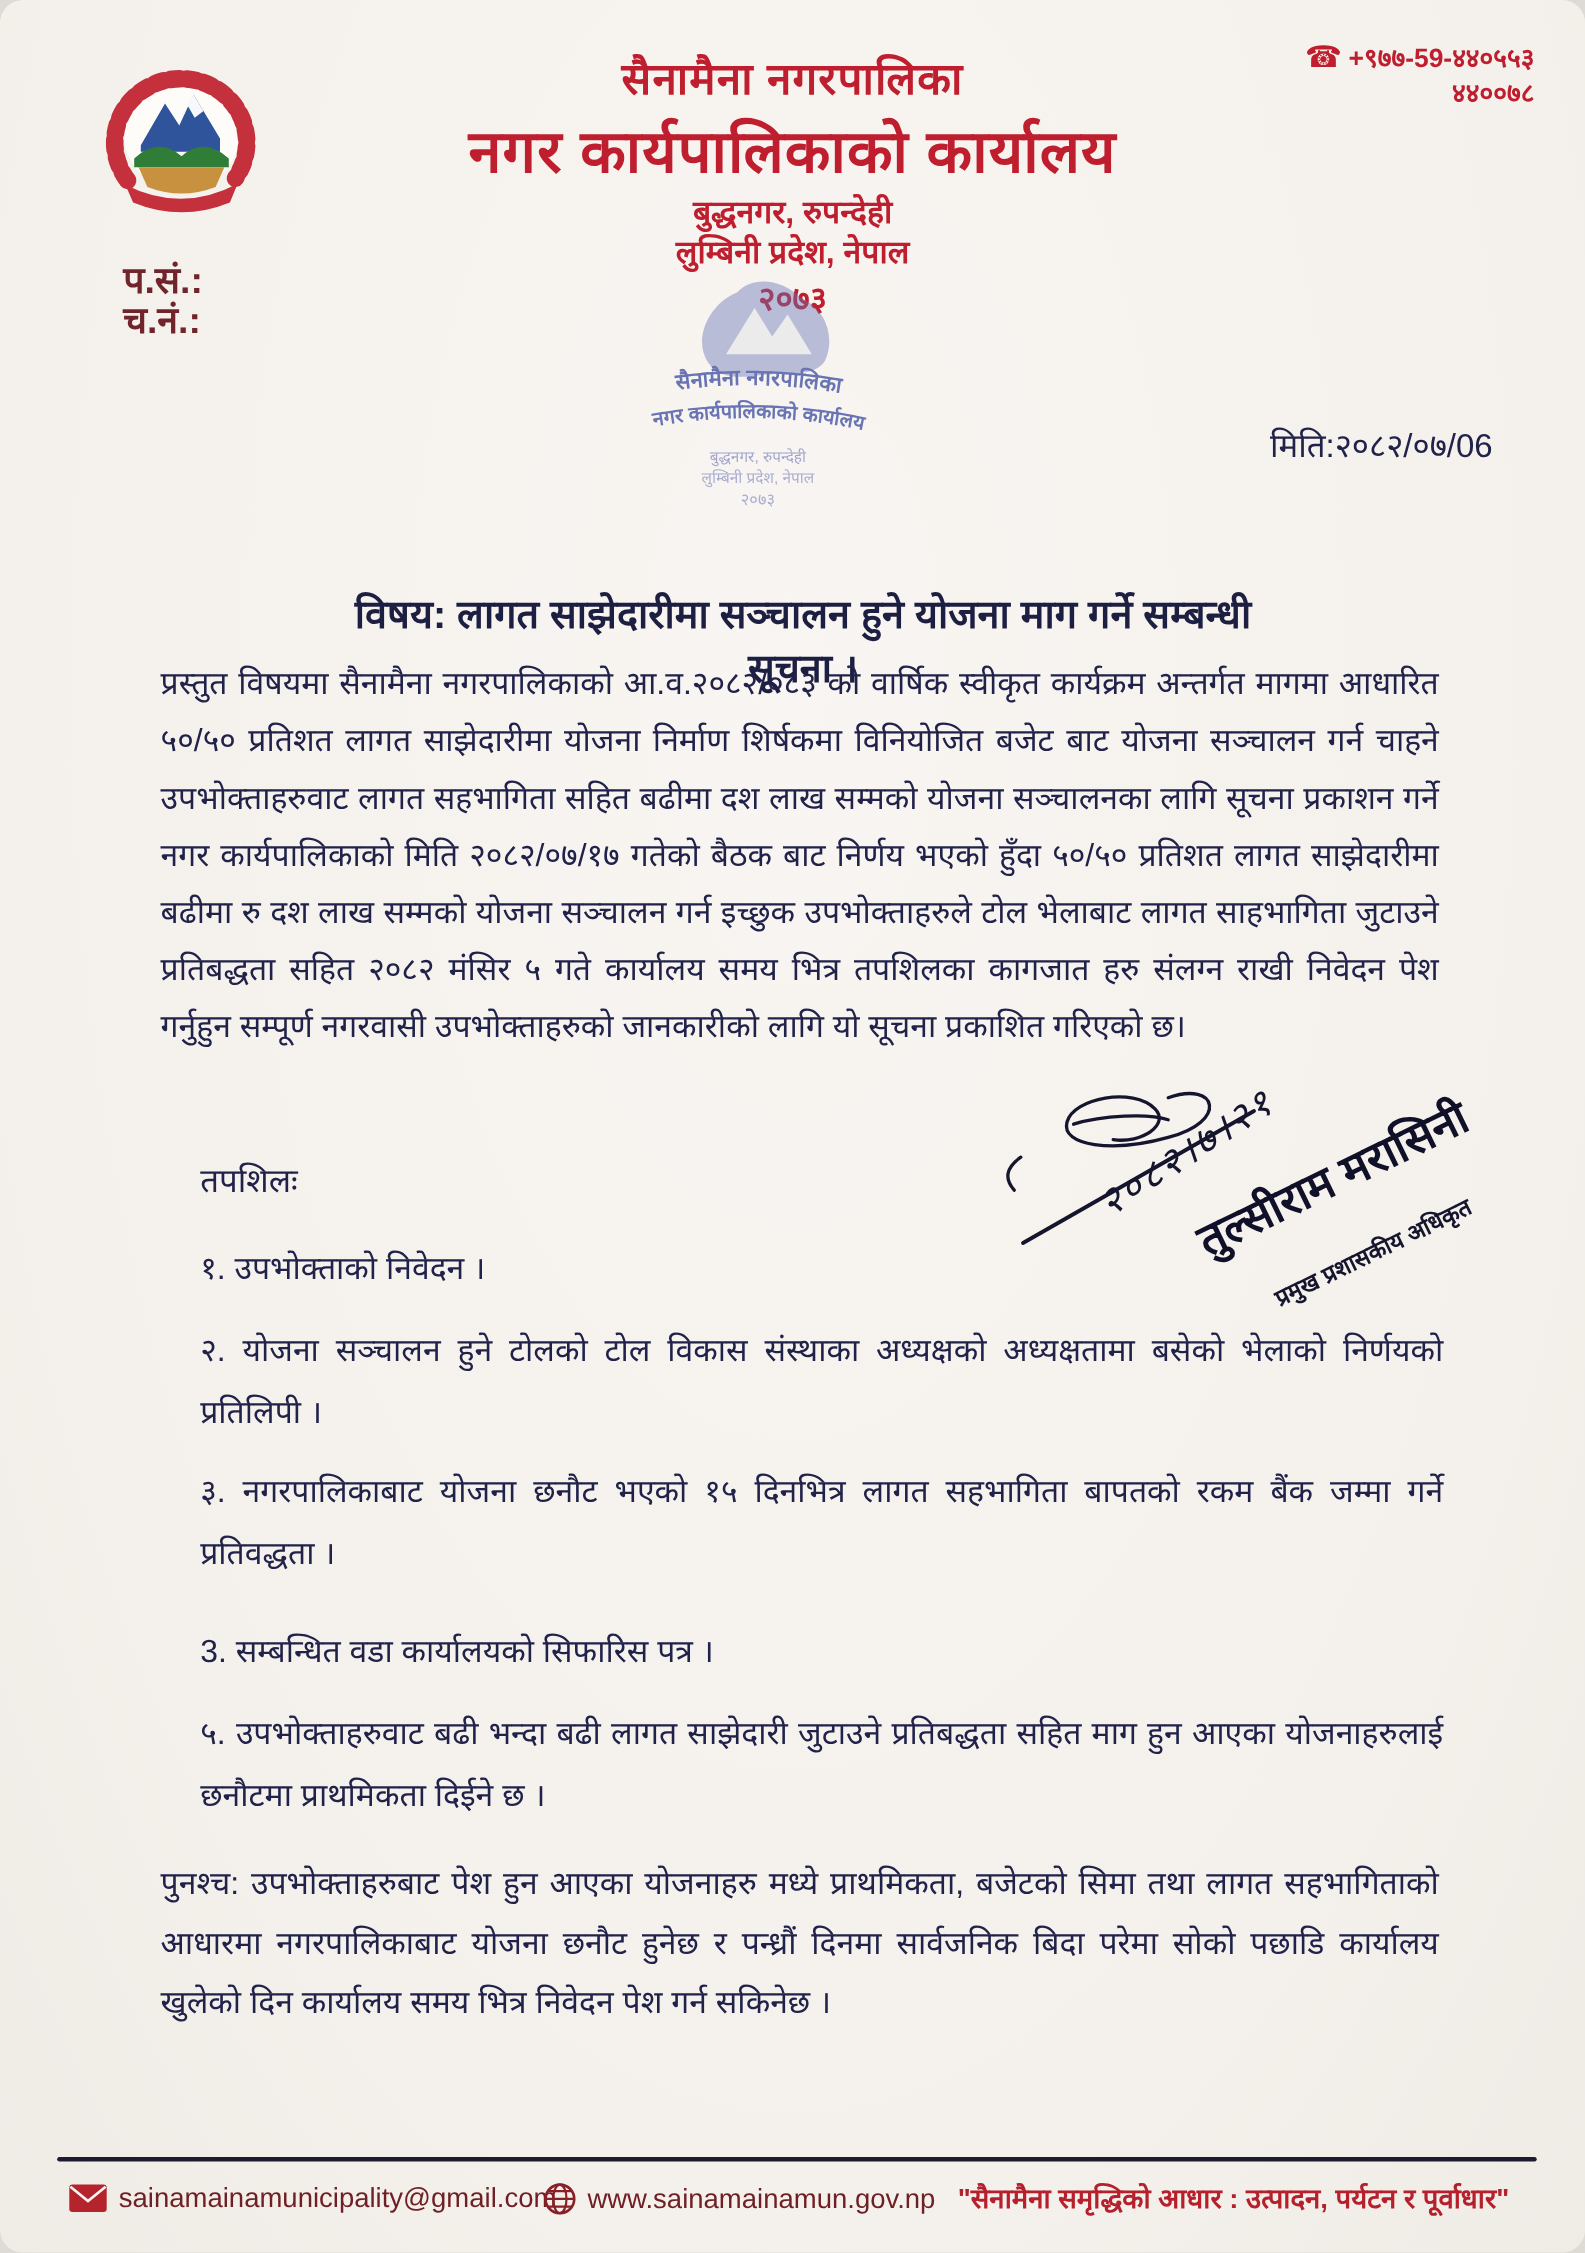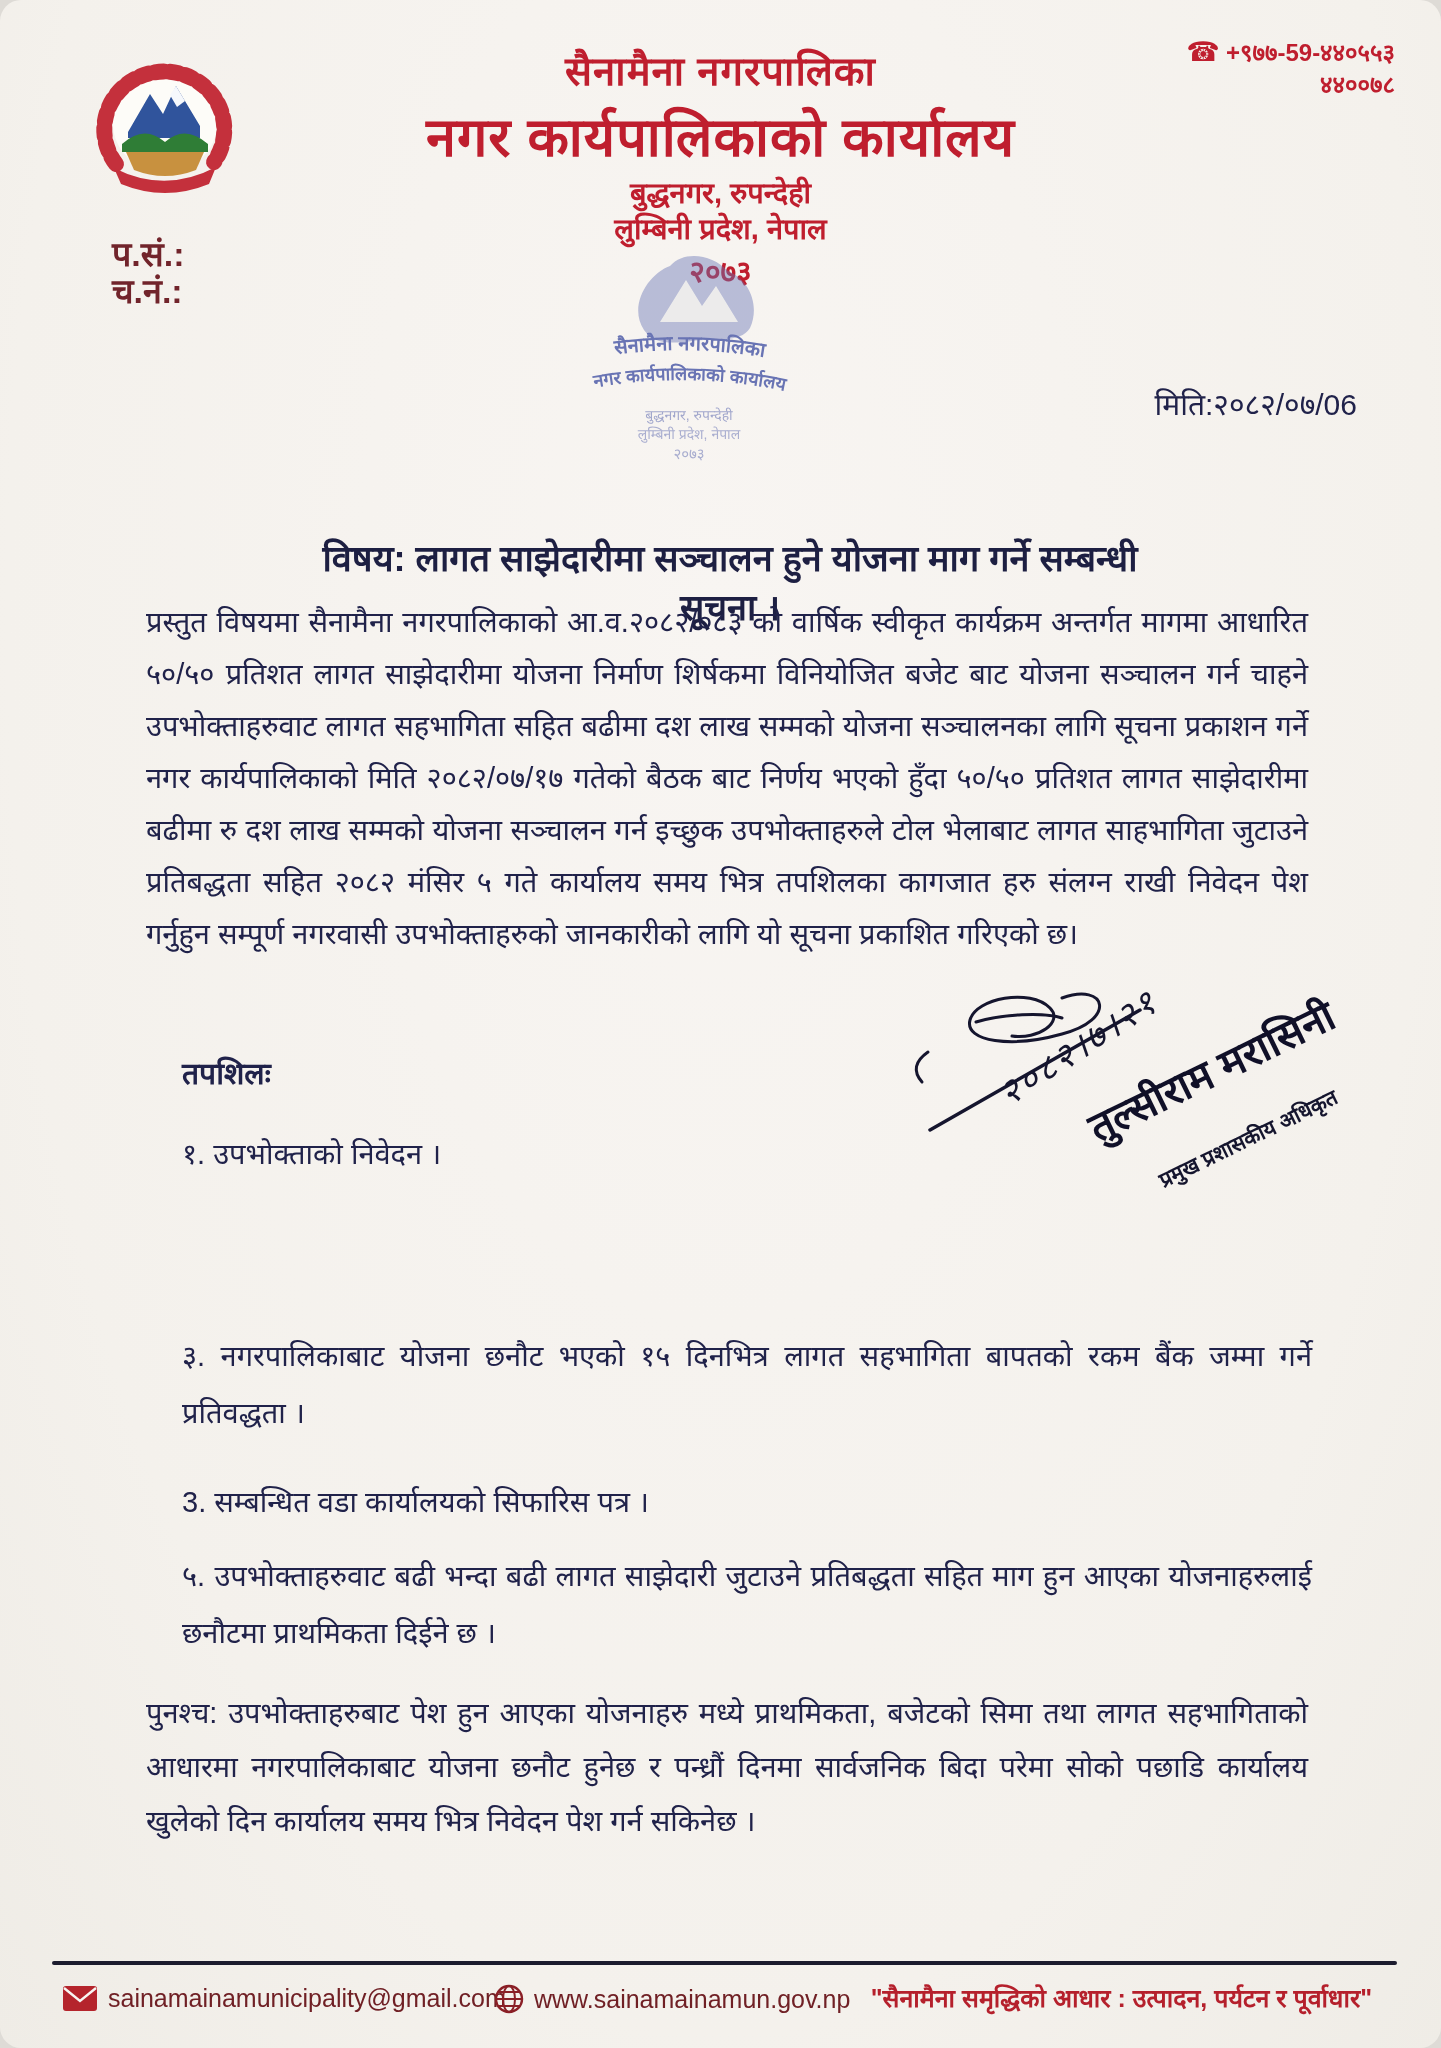--- a/index.html
+++ b/index.html
@@ -24,21 +24,21 @@
   .t-year{top:250px;font-size:30px;font-weight:bold;}
   .phones{top:36px;right:46px;text-align:right;font-size:24px;font-weight:bold;line-height:32px;color:#bf1e2e;}
   .phones .glyph{font-size:27px;margin-right:6px;}
   .refnos{left:112px;font-size:34px;font-weight:bold;}
   .logo{left:86px;top:52px;}
   .stamp{left:552px;top:238px;opacity:.88;}
   .dateline{top:383px;right:84px;font-size:30px;color:#20224a;}
   .subject{top:533px;left:295px;width:870px;text-align:center;font-size:36px;font-weight:bold;color:#1d1f42;}
   .bodytext{left:146px;width:1162px;font-size:29px;line-height:52px;text-align:justify;text-align-last:left;color:#20224a;}
   .para1{top:596px;}
-  .tapasil{top:1052px;left:182px;font-size:30px;font-weight:bold;color:#20224a;}
+  .tapasil{top:1052px;left:182px;font-size:30px;font-weight:normal;color:#20224a;}
   .listitem{left:182px;width:1130px;font-size:29px;line-height:57px;text-align:justify;text-align-last:left;color:#20224a;}
   .li1{top:1126px;}
   .li2{top:1200px;}
   .li3{top:1328px;}
   .li4{top:1474px;}
   .li5{top:1548px;}
   .postscript{top:1686px;left:146px;width:1162px;font-size:29px;line-height:54px;text-align:justify;text-align-last:left;color:#20224a;}
   .sig-svg{left:912px;top:978px;}
   .sig-date{left:1002px;top:1072px;font-size:35px;font-style:italic;letter-spacing:3px;color:#15152e;transform:rotate(-33deg);transform-origin:left center;white-space:nowrap;}
   .sig-name{left:1056px;top:1042px;width:310px;text-align:center;font-size:41px;font-weight:bold;color:#101028;transform:rotate(-26deg);transform-origin:center;white-space:nowrap;}
@@ -98,20 +98,21 @@
 
   <div class="abs dateline">मिति:२०८२/०७/06</div>
 
   <div class="abs subject">विषय: लागत साझेदारीमा सञ्चालन हुने योजना माग गर्ने सम्बन्धी सूचना ।</div>
 
   <div class="abs bodytext para1">प्रस्तुत विषयमा सैनामैना नगरपालिकाको आ.व.२०८२/०८३ को वार्षिक स्वीकृत कार्यक्रम अन्तर्गत मागमा आधारित ५०/५० प्रतिशत लागत साझेदारीमा योजना निर्माण शिर्षकमा विनियोजित बजेट बाट योजना सञ्चालन गर्न चाहने उपभोक्ताहरुवाट लागत सहभागिता सहित बढीमा दश लाख सम्मको योजना सञ्चालनका लागि सूचना प्रकाशन गर्ने नगर कार्यपालिकाको मिति २०८२/०७/१७ गतेको बैठक बाट निर्णय भएको हुँदा ५०/५० प्रतिशत लागत साझेदारीमा बढीमा रु दश लाख सम्मको योजना सञ्चालन गर्न इच्छुक उपभोक्ताहरुले टोल भेलाबाट लागत साहभागिता जुटाउने प्रतिबद्धता सहित २०८२ मंसिर ५ गते कार्यालय समय भित्र तपशिलका कागजात हरु संलग्न राखी निवेदन पेश गर्नुहुन सम्पूर्ण नगरवासी उपभोक्ताहरुको जानकारीको लागि यो सूचना प्रकाशित गरिएको छ।</div>
 
   <div class="abs tapasil">तपशिलः</div>
 
   <div class="abs listitem li1">१. उपभोक्ताको निवेदन ।</div>
+  <div class="abs listitem li2">२. योजना सञ्चालन हुने टोलको टोल विकास संस्थाका अध्यक्षको अध्यक्षतामा बसेको भेलाको निर्णयको प्रतिलिपी ।</div>
   <div class="abs listitem li3">३. नगरपालिकाबाट योजना छनौट भएको १५ दिनभित्र लागत सहभागिता बापतको रकम बैंक जम्मा गर्ने प्रतिवद्धता ।</div>
   <div class="abs listitem li4">3. सम्बन्धित वडा कार्यालयको सिफारिस पत्र ।</div>
   <div class="abs listitem li5">५. उपभोक्ताहरुवाट बढी भन्दा बढी लागत साझेदारी जुटाउने प्रतिबद्धता सहित माग हुन आएका योजनाहरुलाई छनौटमा प्राथमिकता दिईने छ ।</div>
 
   <div class="abs postscript">पुनश्च: उपभोक्ताहरुबाट पेश हुन आएका योजनाहरु मध्ये प्राथमिकता, बजेटको सिमा तथा लागत सहभागिताको आधारमा नगरपालिकाबाट योजना छनौट हुनेछ र पन्ध्रौं दिनमा सार्वजनिक बिदा परेमा सोको पछाडि कार्यालय खुलेको दिन कार्यालय समय भित्र निवेदन पेश गर्न सकिनेछ ।</div>
 
   <svg class="abs sig-svg" width="250" height="170" viewBox="0 0 250 170">
     <g fill="none" stroke="#15152e" stroke-width="3" stroke-linecap="round">
       <path d="M150,20 C195,4 205,42 150,56 C100,70 52,64 58,42 C64,20 118,10 138,30 C152,44 126,62 100,58"></path>
       <path d="M64,44 C90,36 132,34 150,40"></path>

